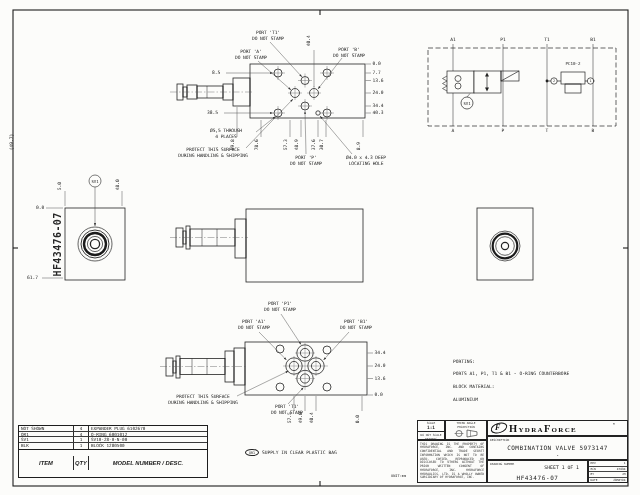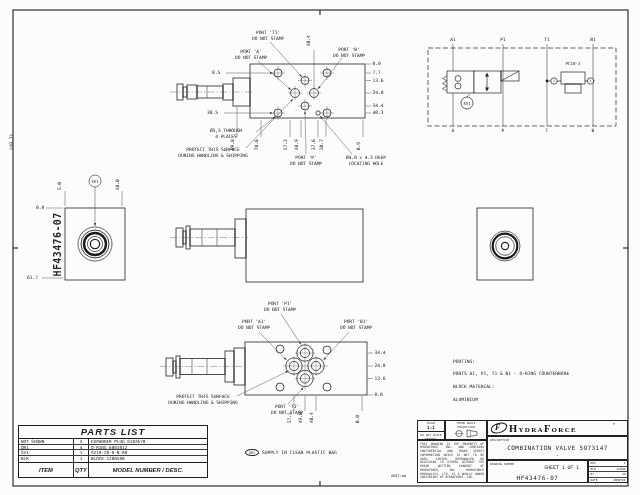--- a/index.html
+++ b/index.html
@@ -356,21 +356,20 @@
 <div class="d" style="left:374.5px;top:350.4px">34.4</div>
 <div class="d" style="left:374.5px;top:363.4px">24.0</div>
 <div class="d" style="left:374.5px;top:375.9px">13.6</div>
 <div class="d" style="left:374.5px;top:392.4px">0.0</div>
 <div class="v" style="left:291.5px;top:418px">57.5</div>
 <div class="v" style="left:302.5px;top:418px">49.0</div>
 <div class="v" style="left:313.5px;top:418px">40.4</div>
 <div class="v" style="left:359.5px;top:418px">0.0</div>
 
 <div class="plist">
-  <div class="ttl">PARTS LIST</div>
   <div class="prow">
     <div class="c1">NOT SHOWN</div>
     <div class="c2">4</div>
     <div class="c3">EXPANDER PLUG 6102670</div>
   </div>
   <div class="prow">
     <div class="c1">OR1</div>
     <div class="c2">4</div>
     <div class="c3">O-RING 6001012</div>
   </div>

